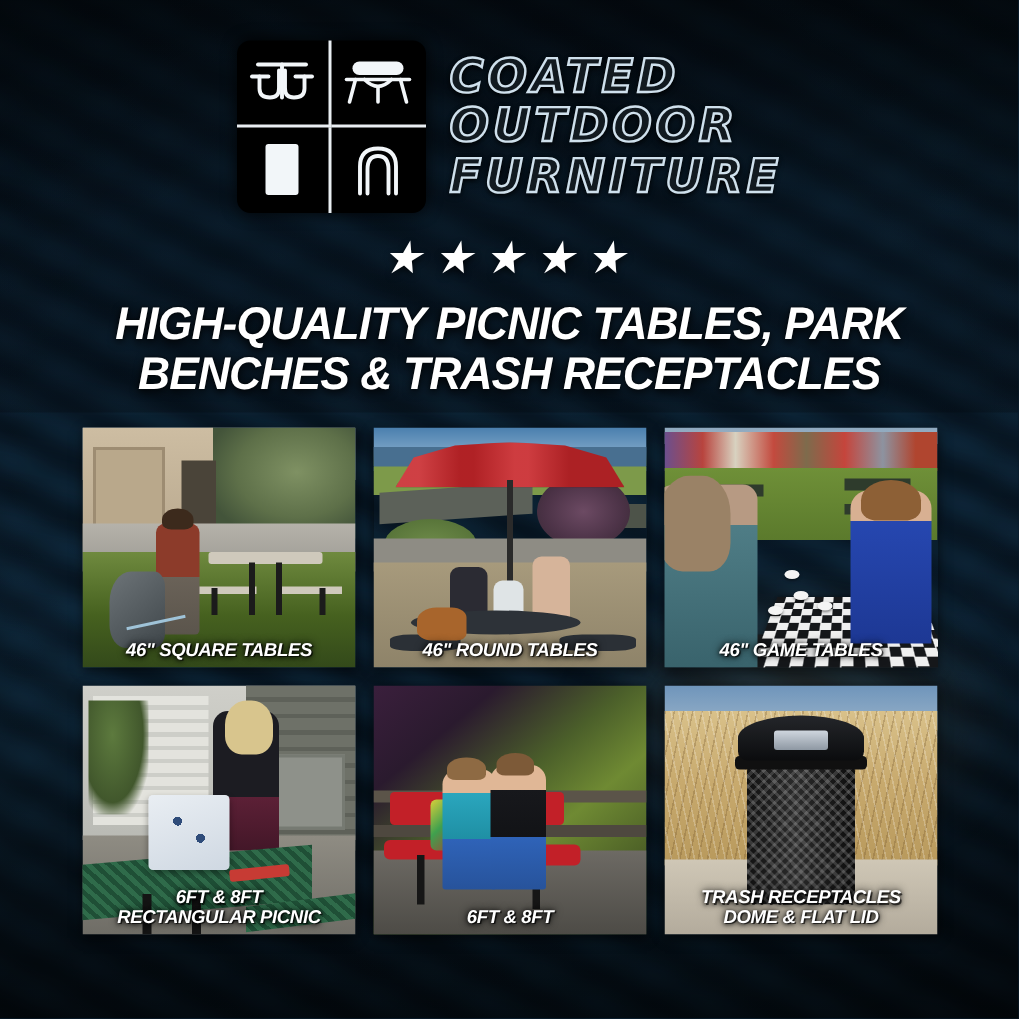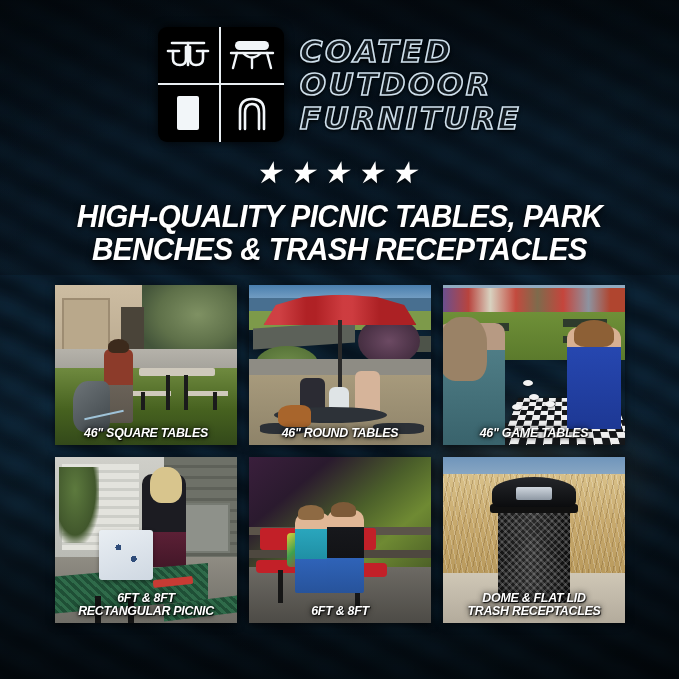--- a/index.html
+++ b/index.html
@@ -490,19 +490,19 @@
       <div class="scene">
         <div class="sky"></div>
           <div class="grass"></div>
           <div class="walk"></div>
         <div class="can"></div>
           <div class="rim"></div>
           <div class="dome"></div>
           <div class="slot"></div>
       </div>
       <div class="cap">
+        <span class="ln">TRASH RECEPTACLES</span>
         <span class="ln">DOME &amp; FLAT LID</span>
-        <span class="ln">TRASH RECEPTACLES</span>
       </div>
     </div>
 
   </div>
 </div>
 
 </body></html>

